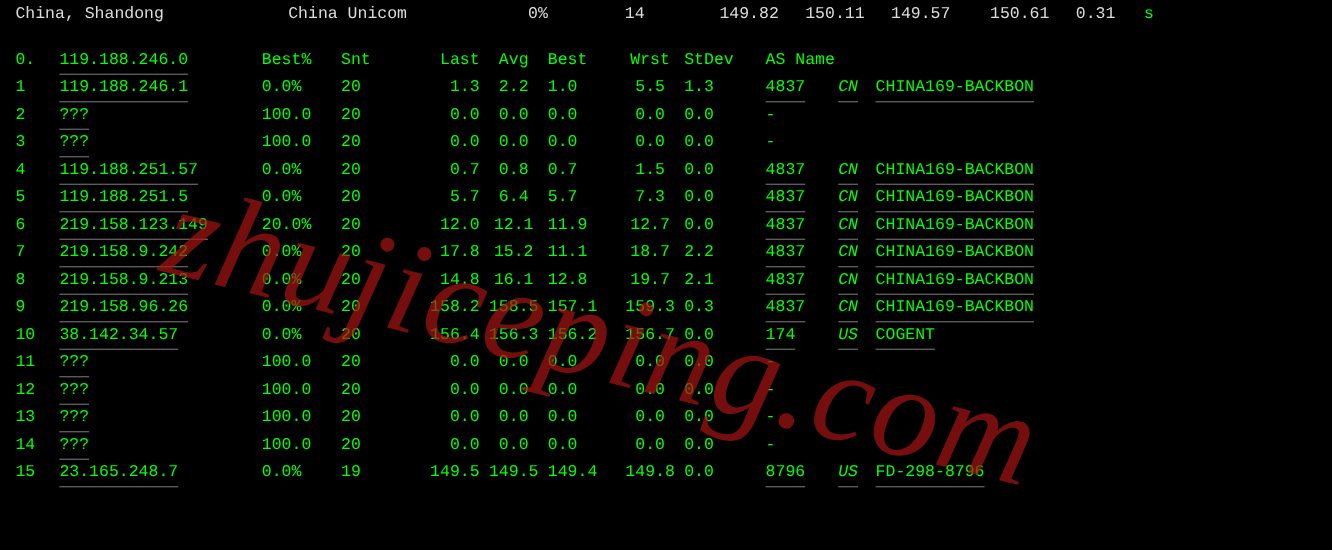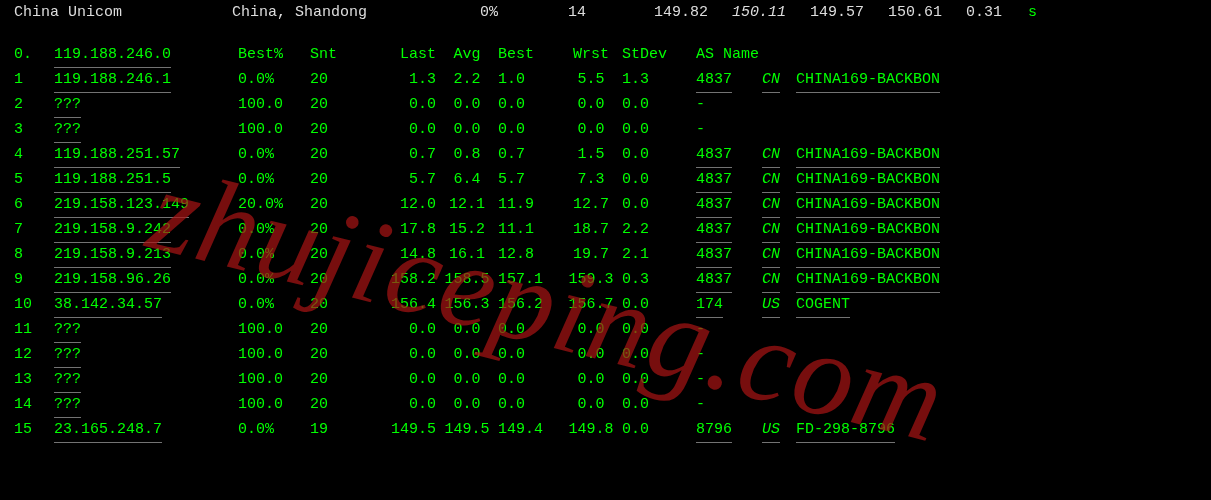--- a/index.html
+++ b/index.html
@@ -16,23 +16,23 @@
     color: #ddd;
     padding: 4px 14px 8px 14px;
     display: flex;
   }
   .top-cell { white-space: pre; }
   .tc-loc { width: 248px; }
   .tc-isp { width: 218px; }
   .tc-pct { width: 88px; }
   .tc-cnt { width: 86px; }
   .tc-n1  { width: 78px; }
-  .tc-n2  { width: 78px; font-style: italic; }
+  .tc-n2  { width: 78px; }
   .tc-n3  { width: 78px; }
-  .tc-n4  { width: 78px; }
+  .tc-n4  { width: 78px; margin-left: 12px; }
   .tc-n5  { width: 62px; }
   .tc-s   { color: #0f0; }
   .mtr {
     padding: 14px 14px 0 14px;
   }
   .row {
     display: flex;
     color: #0f0;
     line-height: 24px;
     white-space: pre;
@@ -63,22 +63,22 @@
     transform: rotate(14deg);
     transform-origin: left top;
     pointer-events: none;
     letter-spacing: 2px;
   }
 </style>
 </head>
 <body>
 
 <div class="top-row">
+  <span class="top-cell tc-loc">China, Shandong</span>
   <span class="top-cell tc-isp">China Unicom</span>
-  <span class="top-cell tc-loc">China, Shandong</span>
   <span class="top-cell tc-pct">0%</span>
   <span class="top-cell tc-cnt">14</span>
   <span class="top-cell tc-n1">149.82</span>
   <span class="top-cell tc-n2">150.11</span>
   <span class="top-cell tc-n3">149.57</span>
   <span class="top-cell tc-n4">150.61</span>
   <span class="top-cell tc-n5">0.31</span>
   <span class="top-cell tc-s">s</span>
 </div>
 

